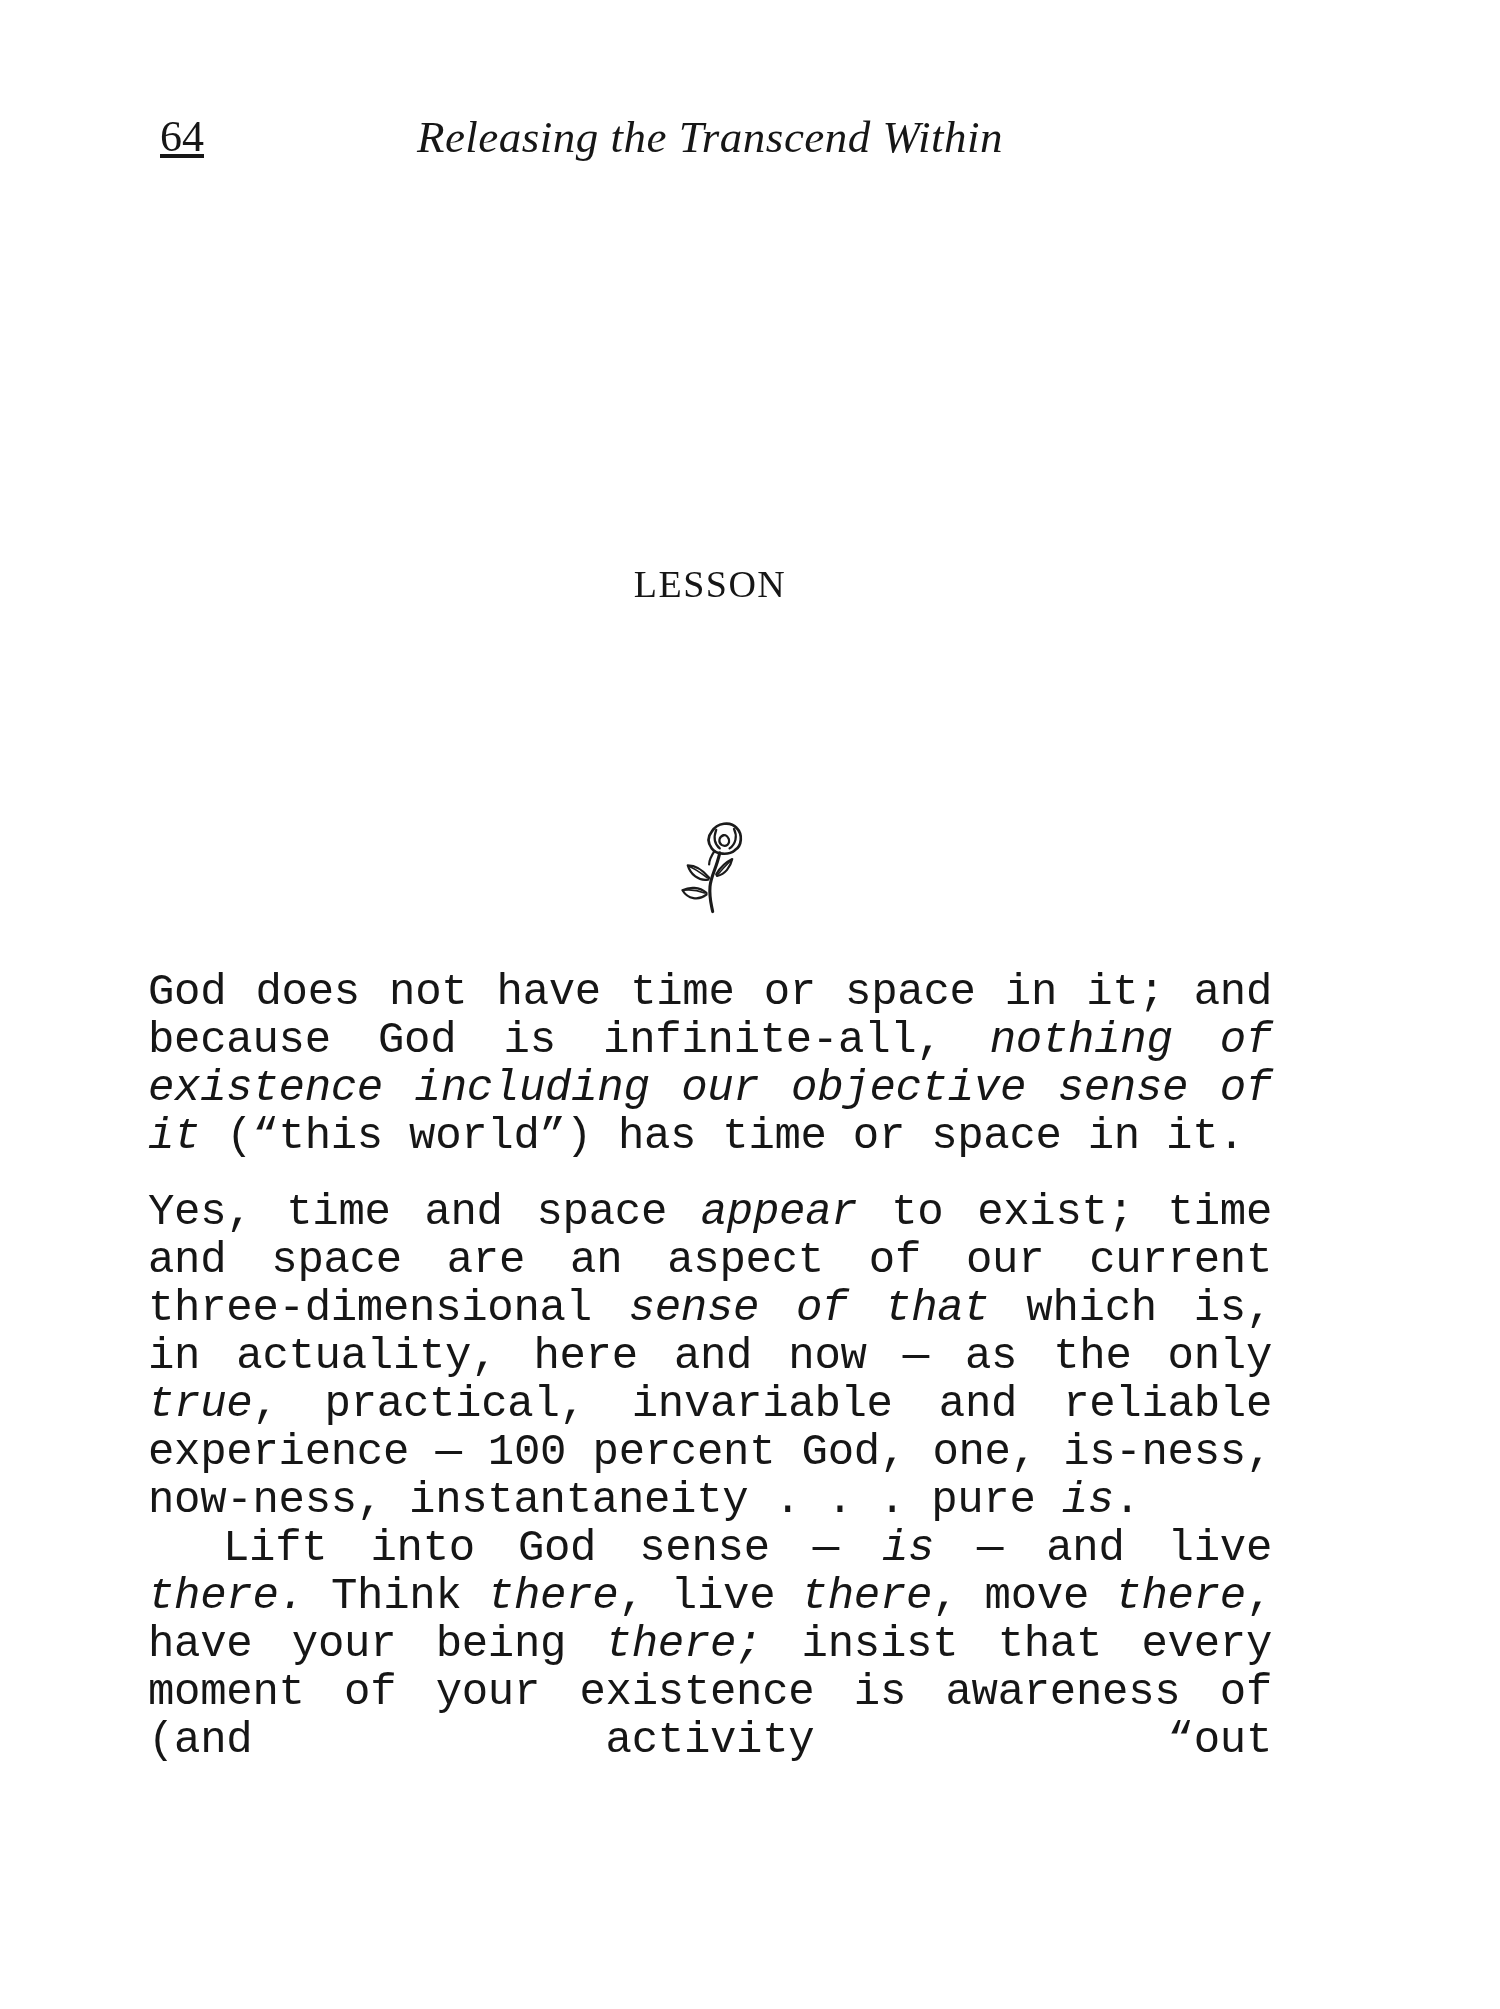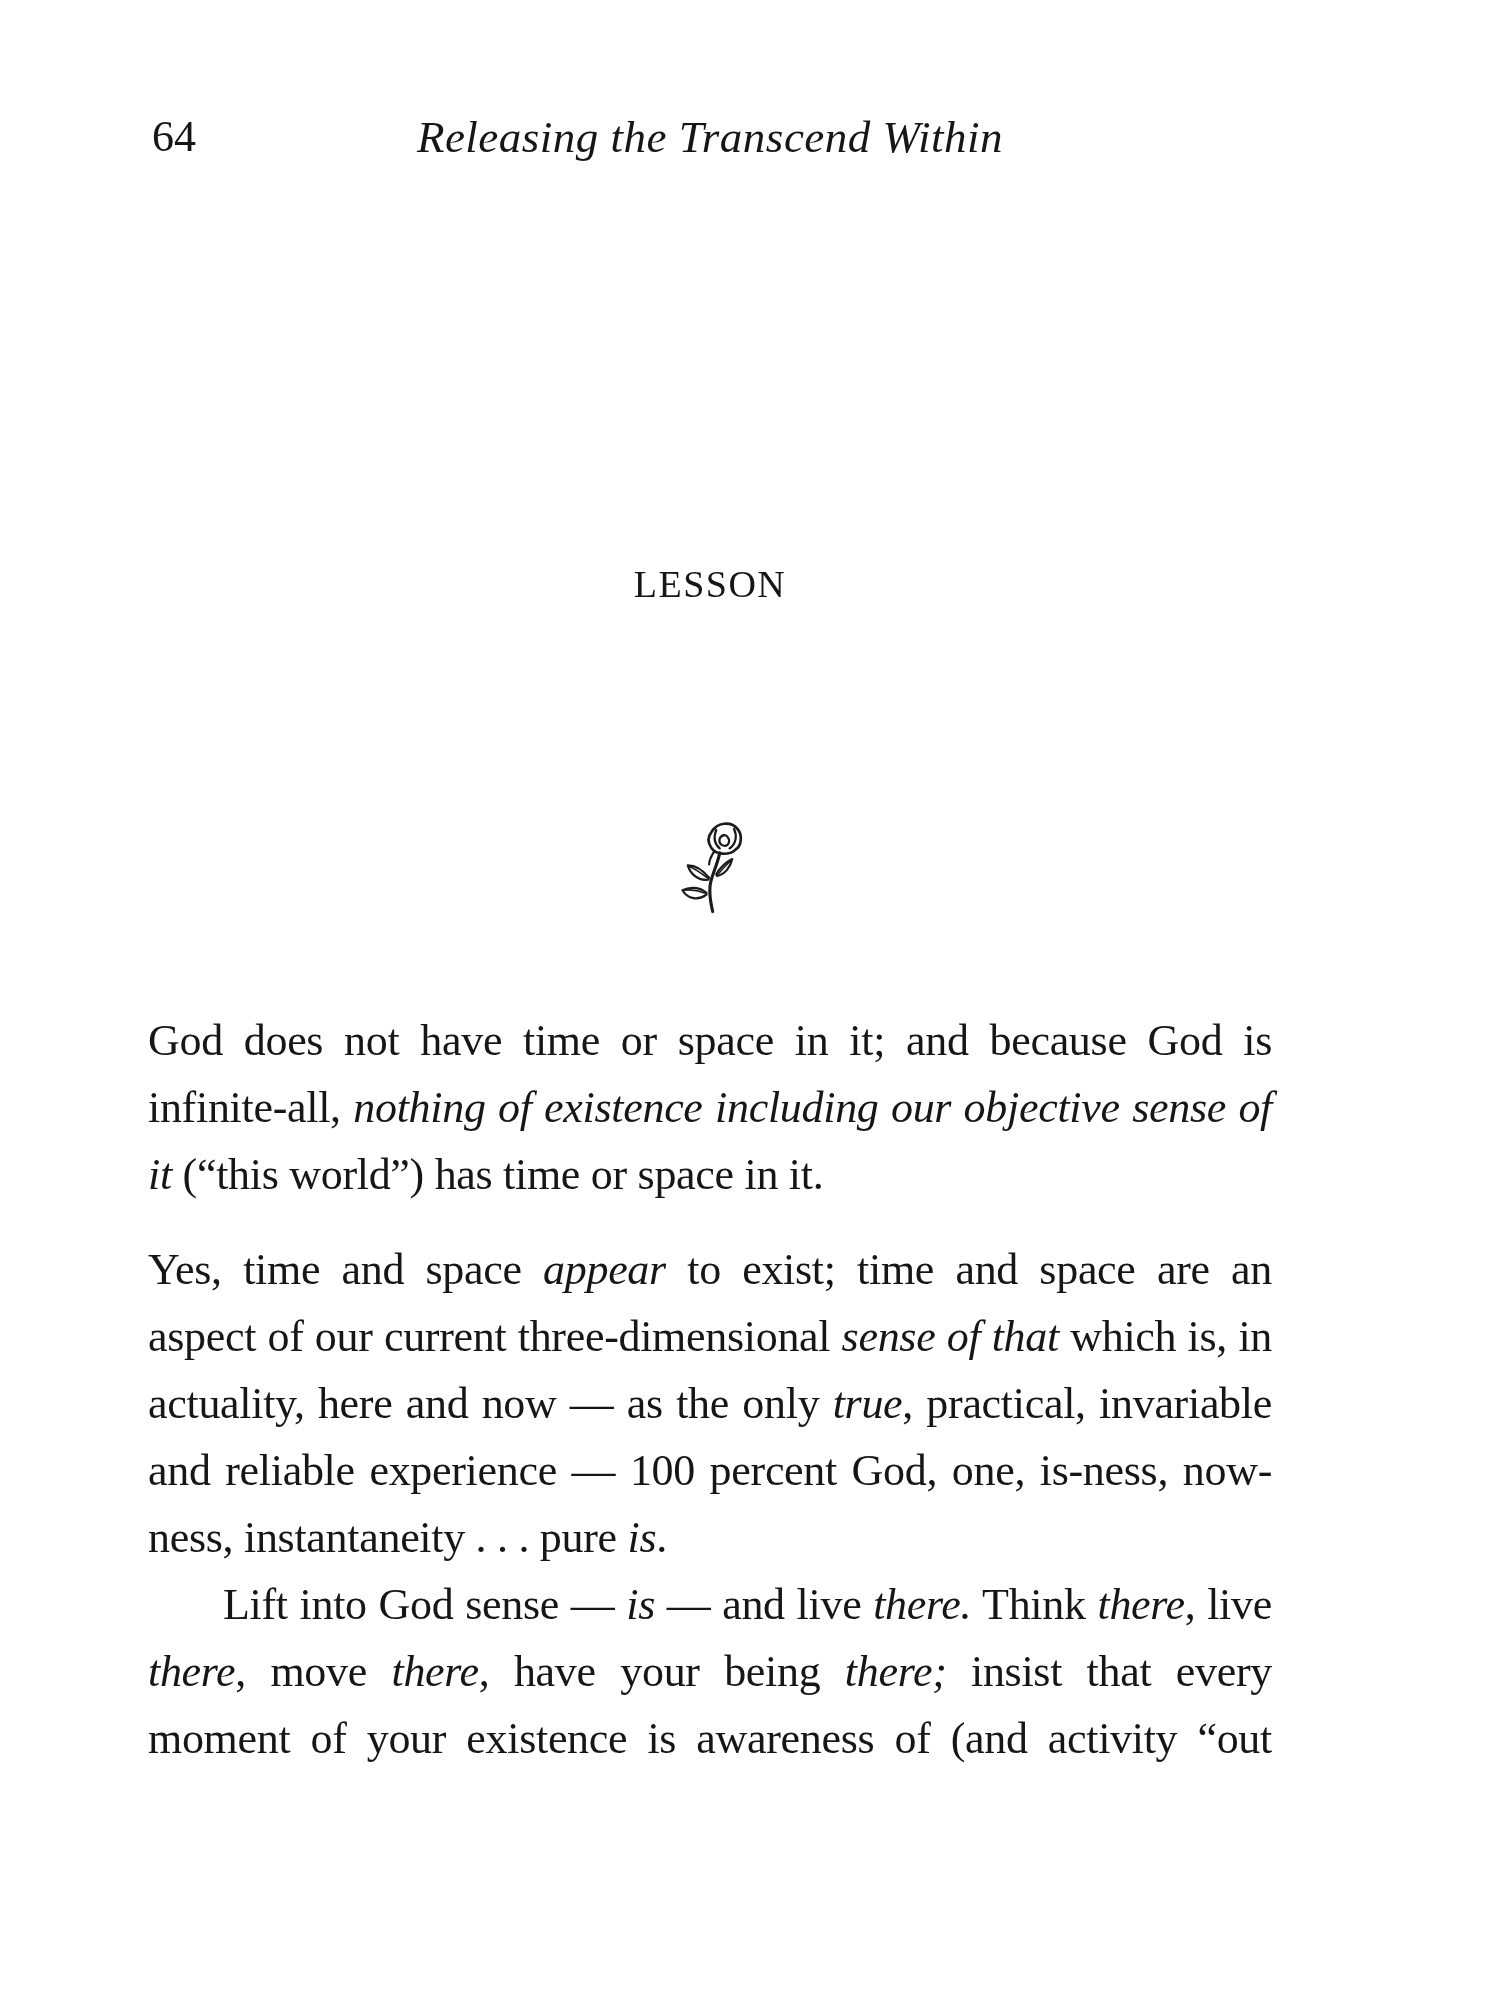--- a/index.html
+++ b/index.html
@@ -19,25 +19,26 @@
   
   .running-header {
     position: absolute;
     top: 112px;
     left: 148px;
     width: 1124px;
     height: 52px;
   }
   .folio {
     position: absolute;
-    left: 4px;
+    left: 12px;
     top: 0;
     font-size: 44px;
     line-height: 50px;
     font-style: normal;
+    text-decoration: underline;
   }
   .running-title {
     display: block;
     text-align: center;
     font-style: italic;
     font-size: 45px;
     line-height: 50px;
     letter-spacing: 0.5px;
   }
   
@@ -58,27 +59,28 @@
     left: 148px;
     width: 1124px;
     text-align: center;
   }
   .ornament svg {
     display: inline-block;
   }
   
   .body-text {
     position: absolute;
-    top: 1007px;
+    top: 968px;
     left: 148px;
     width: 1124px;
     font-size: 44px;
-    line-height: 67px;
+    line-height: 48px;
     text-align: justify;
     letter-spacing: -0.3px;
+    font-family: Liberation Mono, monospace;
   }
   .body-text p {
     margin: 0;
     padding: 0;
   }
   .body-text p.space-before {
     margin-top: 28px;
   }
   .body-text p.indent {
     text-indent: 75px;

